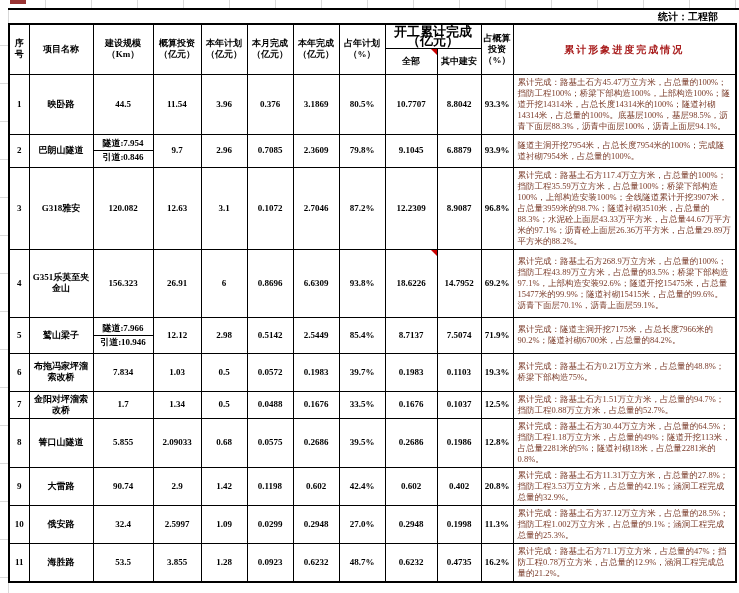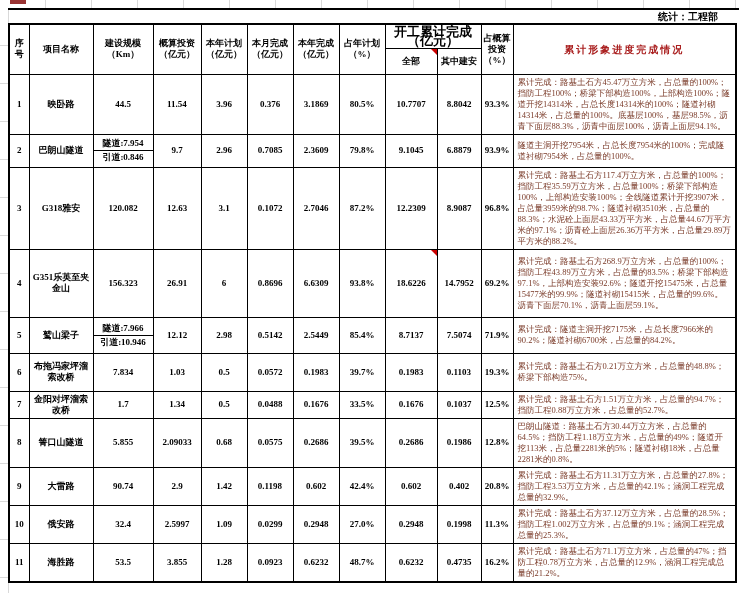--- a/index.html
+++ b/index.html
@@ -190,21 +190,21 @@
         <td>箐口山隧道</td>
         <td>5.855</td>
         <td>2.09033</td>
         <td>0.68</td>
         <td>0.0575</td>
         <td>0.2686</td>
         <td>39.5%</td>
         <td>0.2686</td>
         <td>0.1986</td>
         <td>12.8%</td>
-        <td class="desc">巴朗山隧道：路基土石方30.44万立方米，占总量的64.5%；挡防工程1.18万立方米，占总量的49%；隧道开挖113米，占总量2281米的5%；隧道衬砌18米，占总量2281米的0.8%。</td>
+        <td class="desc">累计完成：路基土石方30.44万立方米，占总量的64.5%；挡防工程1.18万立方米，占总量的49%；隧道开挖113米，占总量2281米的5%；隧道衬砌18米，占总量2281米的0.8%。</td>
       </tr>
       <tr style="height:35px">
         <td>9</td>
         <td>大雷路</td>
         <td>90.74</td>
         <td>2.9</td>
         <td>1.42</td>
         <td>0.1198</td>
         <td>0.602</td>
         <td>42.4%</td>

